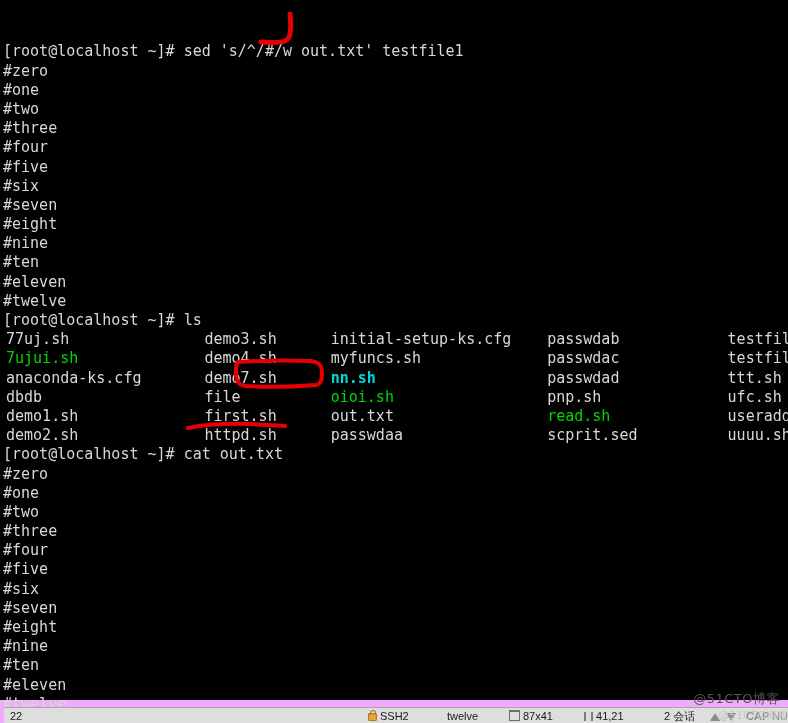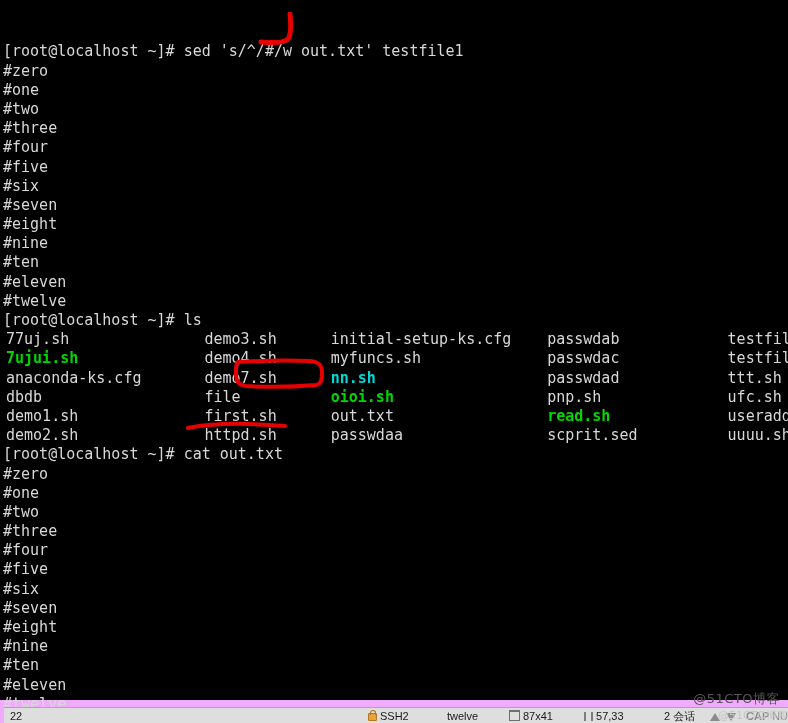--- a/index.html
+++ b/index.html
@@ -35,21 +35,21 @@
     color: #d0d0d0;
     white-space: pre;
     letter-spacing: 0px;
   }
   .line {
     height: 19.2px;
     white-space: pre;
     font-family: "DejaVu Sans Mono", monospace;
   }
   .fg-white  { color: #d8d8d8; }
-  .fg-green  { color: #00d700; font-weight: bold; }
+  .fg-green  { color: #00d700; font-weight: normal; }
   .fg-cyan   { color: #00d7d7; font-weight: bold; }
   .cursor {
     display: inline-block;
     width: 9px;
     height: 15px;
     background: #00e000;
     vertical-align: -2px;
   }
   
   .anno {
@@ -159,21 +159,21 @@
 
   <div id="statusbar">
     <span class="sb" style="left:6px;">22</span>
 
     <span class="sb" style="left:364px;"><span class="lock"></span><span>SSH2</span></span>
 
     <span class="sb" style="left:443px;">twelve</span>
 
     <span class="sb" style="left:505px;"><span class="sizeico"></span><span>87x41</span></span>
 
-    <span class="sb" style="left:580px;"><span class="grip"></span>&nbsp;<span>57,33</span></span>
+    <span class="sb" style="left:580px;"><span class="grip"></span>&nbsp;<span>41,21</span></span>
 
     <span class="sb" style="left:660px;">2 会话</span>
 
     <span class="sb" style="left:706px;"><span class="arrow-up"></span></span>
     <span class="sb" style="left:722px;"><span class="arrow-dn"></span></span>
 
     <span class="sb" style="left:742px; color:#8b8b8b;font-weight:bold;">CAP</span>
     <span class="sb" style="left:768px; color:#8b8b8b;">NUM</span>
 
     <span class="sb" style="right:4px; color:#c6c6c6; font-family:'DejaVu Sans',sans-serif;">@51CTO博客</span>

